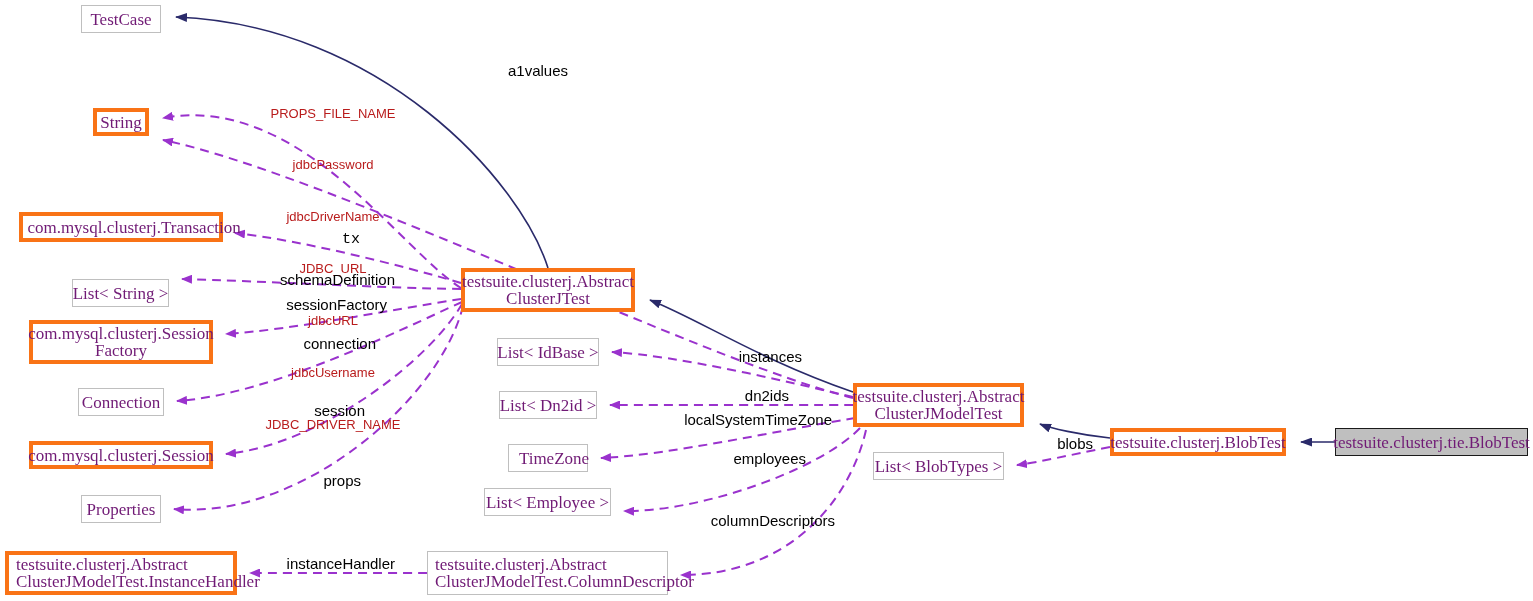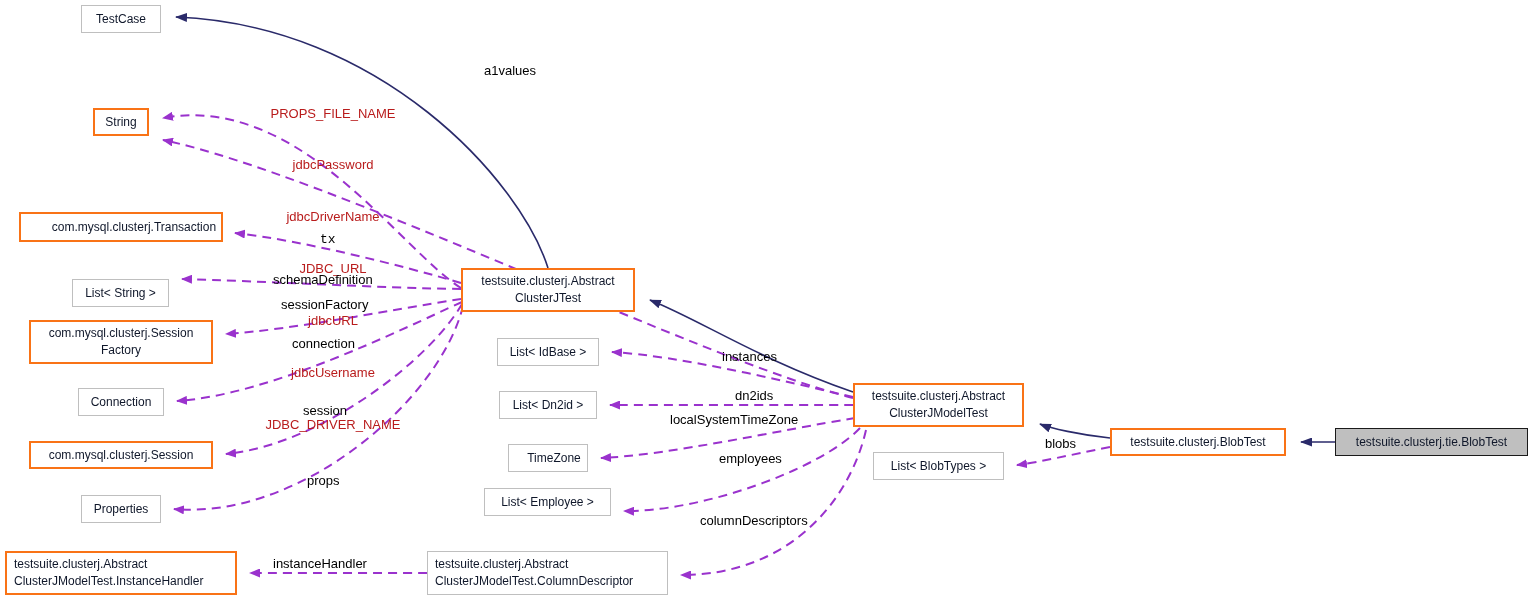--- a/index.html
+++ b/index.html
@@ -26,45 +26,46 @@
   }
   .node {
     position: absolute;
     box-sizing: border-box;
     background: #ffffff;
     border: 1px solid #bfbfbf;
     display: flex;
     align-items: center;
     justify-content: center;
     text-align: center;
-    font-size: 12px;
+    font-size: 17px;
     line-height: 17px;
-    color: #0f172a;
+    color: #701a75;
     white-space: pre;
     z-index: 5;
+    font-family: Liberation Serif, serif;
   }
   .node.dark {
-    border: 2px solid #f97316;
+    border: 4px solid #f97316;
   }
   .node.highlight {
     background: #bfbfbf;
     border: 1px solid #1a1a1a;
   }
   .node.leftish {
     justify-content: flex-start;
     text-align: left;
     padding-left: 7px;
   }
   .edge-label {
     position: absolute;
-    font-size: 13px;
+    font-size: 15px;
     line-height: 17px;
     color: #000000;
     white-space: pre;
-    text-align: left;
+    text-align: right;
     z-index: 6;
   }
   .field-stack {
     position: absolute;
     font-size: 13px;
     line-height: 17.3px;
     color: #b91c1c;
     text-align: center;
     white-space: pre;
     z-index: 6;

